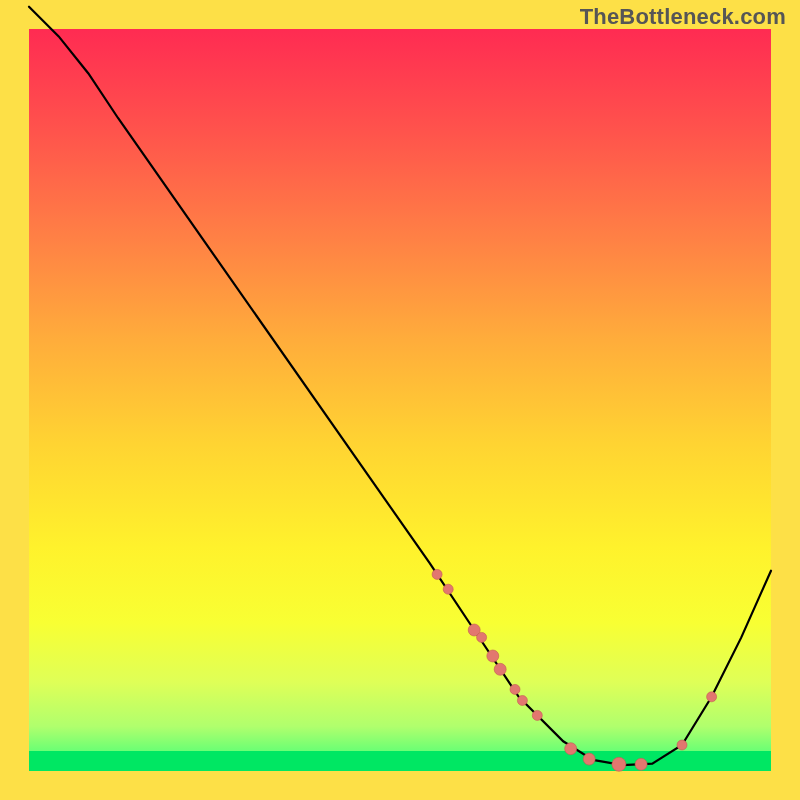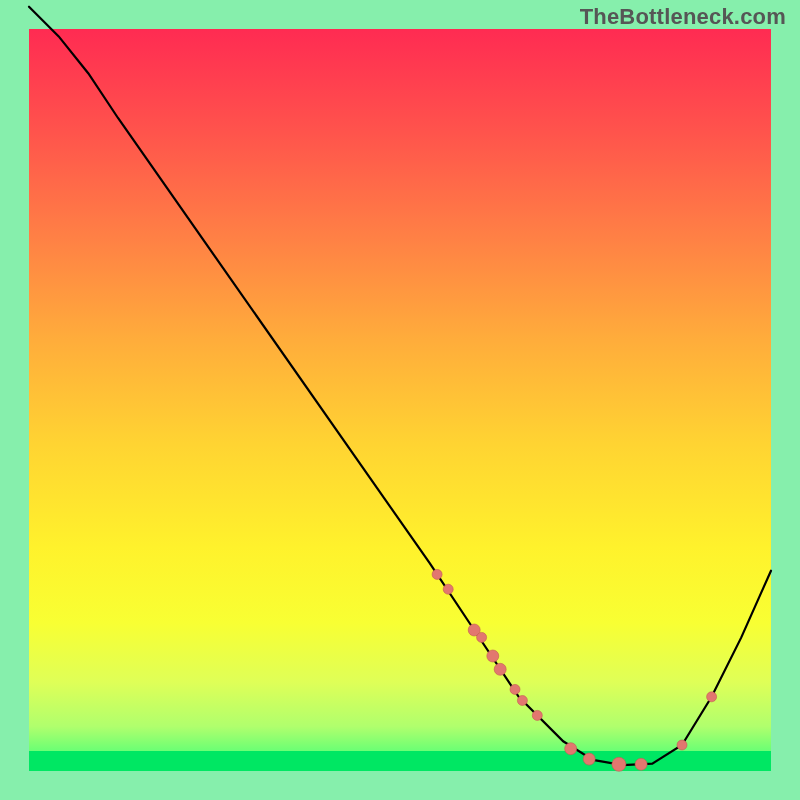--- a/index.html
+++ b/index.html
@@ -1,17 +1,17 @@
 <!DOCTYPE html>
 <html><head>
 <meta charset="utf-8">
 <style>
   * { margin: 0; padding: 0; box-sizing: border-box; }
   html, body { width: 800px; height: 800px; overflow: hidden; background: #000; }
-  .frame { position: relative; width: 800px; height: 800px; background: #86efac; }
+  .frame { position: relative; width: 800px; height: 800px; background: #fde047; }
   .watermark {
     position: absolute;
     top: 4px;
     right: 14px;
     font-family: Arial, sans-serif;
     font-size: 22px;
     font-weight: bold;
     color: #565656;
     letter-spacing: 0.2px;
   }

